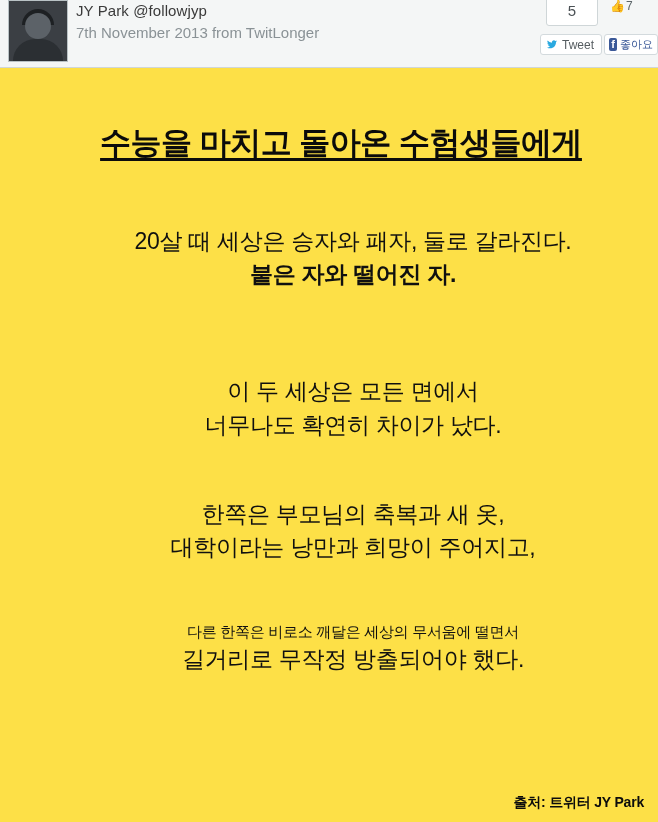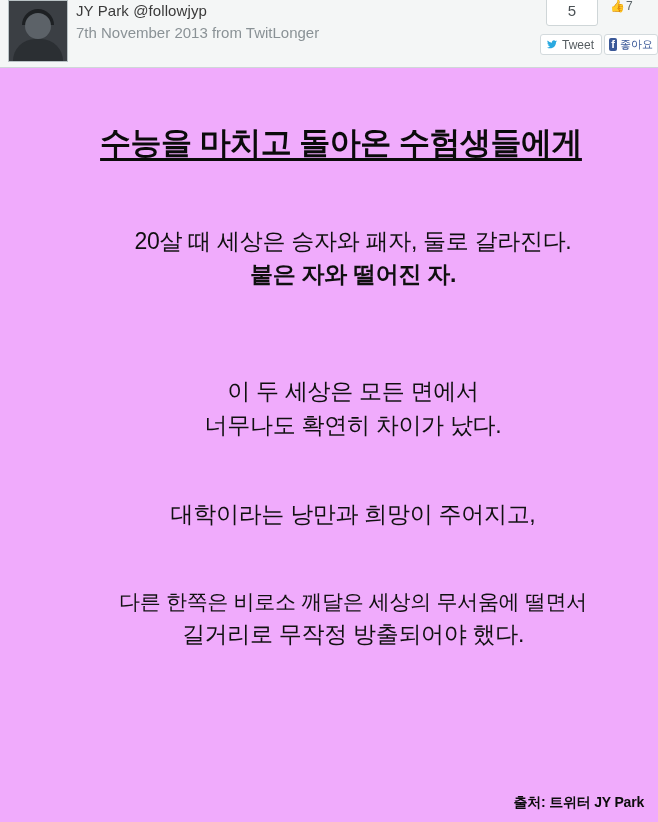--- a/index.html
+++ b/index.html
@@ -10,21 +10,21 @@
     width: 658px;
     height: 822px;
     background: #ffffff;
     font-family: "Liberation Sans", sans-serif;
     overflow: hidden;
   }
   .page {
     position: relative;
     width: 658px;
     height: 822px;
-    background: #f0abfc;
+    background: #fde047;
   }
 
   
   .tw-header {
     position: relative;
     width: 658px;
     height: 68px;
     background: #f4f6f6;
     border-bottom: 1px solid #cfd6d8;
     box-sizing: border-box;
@@ -210,21 +210,21 @@
     font-size: 23px;
     color: #101010;
     letter-spacing: -0.3px;
     white-space: nowrap;
   }
   .line.bold {
     font-weight: bold;
     font-size: 23px;
   }
   .line.wide {
-    font-size: 21px;
+    font-size: 15px;
   }
 
   .source {
     position: absolute;
     right: 14px;
     bottom: 10px;
     font-size: 14px;
     font-weight: bold;
     color: #0c0c0c;
     letter-spacing: -0.2px;
@@ -274,20 +274,21 @@
       <div class="line">20살 때 세상은 승자와 패자, 둘로 갈라진다.</div>
       <div class="line bold">붙은 자와 떨어진 자.</div>
     </div>
 
     <div class="para block-2">
       <div class="line">이 두 세상은 모든 면에서</div>
       <div class="line">너무나도 확연히 차이가 났다.</div>
     </div>
 
     <div class="para block-3">
+      <div class="line">한쪽은 부모님의 축복과 새 옷,</div>
       <div class="line">대학이라는 낭만과 희망이 주어지고,</div>
     </div>
 
     <div class="para block-4">
       <div class="line wide">다른 한쪽은 비로소 깨달은 세상의 무서움에 떨면서</div>
       <div class="line">길거리로 무작정 방출되어야 했다.</div>
     </div>
   </div>
 
   <div class="source">출처: 트위터 JY Park</div>

